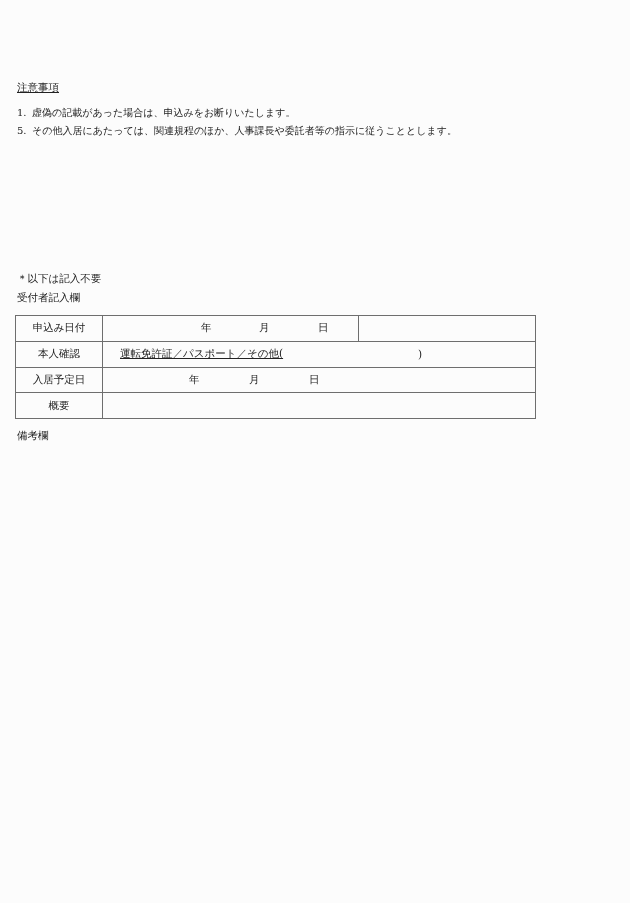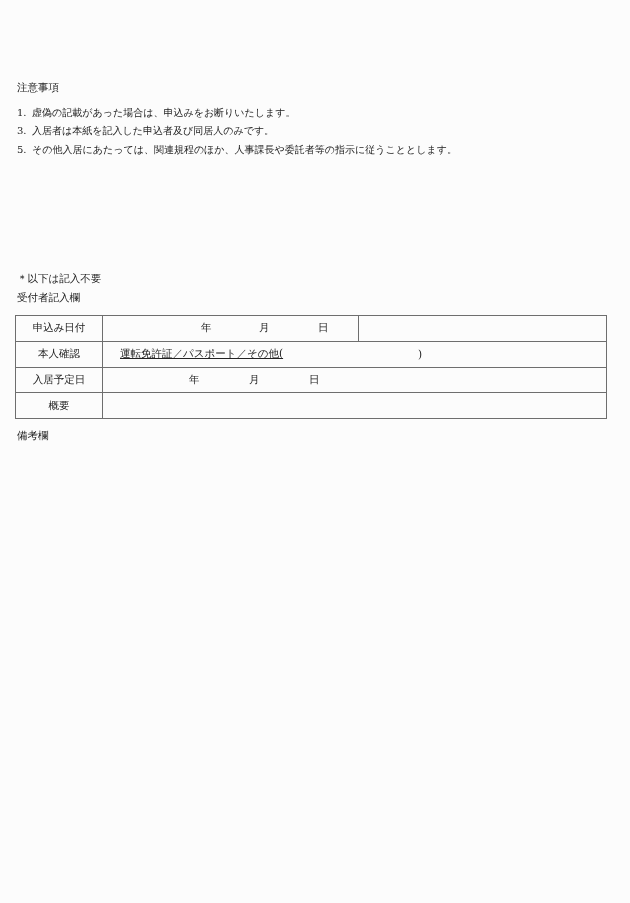--- a/index.html
+++ b/index.html
@@ -10,33 +10,33 @@
     body {
       width: 630px;
       height: 903px;
       position: relative;
       overflow: hidden;
       font-family: "DejaVu Serif", "Liberation Serif", serif;
       color: #222;
       font-size: 10.5px;
     }
     .abs { position: absolute; white-space: nowrap; }
-    .heading { left: 17px; top: 81px; font-size: 10.5px; }
+    .heading { left: 17px; top: 81px; font-size: 10.5px; text-decoration: underline; }
     .notes { left: 17px; top: 105px; margin: 0; padding: 0; list-style: none; }
     .notes li { height: 18.3px; line-height: 16px; font-size: 10px; }
     .notes .num { display: inline-block; width: 15px; }
     .no-entry { left: 17px; top: 272px; }
     .receiver { left: 17px; top: 291px; }
     .remarks { left: 17px; top: 429px; font-family: Liberation Mono, monospace; }
 
     table.recv {
       position: absolute;
       left: 15px;
       top: 315px;
-      width: 592px;
+      width: 521px;
       border-collapse: collapse;
       table-layout: fixed;
       padding-left: 12px;
     }
     table.recv td {
       border: 1px solid #6e6e6e;
       height: 24.8px;
       padding: 0;
       font-size: 10.5px;
       vertical-align: middle;
@@ -45,21 +45,20 @@
     td.cell { position: relative; }
     .pos { position: absolute; top: 50%; transform: translateY(-50%); }
   </style>
 </head>
 <body>
 
 <div class="abs heading">注意事項</div>
 
 <ul class="abs notes">
   <li><span class="num">1.</span><span>虚偽の記載があった場合は、申込みをお断りいたします。</span></li>
-  <li><span class="num">3.</span><span>入居者は本紙を記入した申込者及び同居人のみです。</span></li>
   <li><span class="num">5.</span><span>その他入居にあたっては、関連規程のほか、人事課長や委託者等の指示に従うこととします。</span></li>
 </ul>
 
 <div class="abs no-entry">＊以下は記入不要</div>
 
 <div class="abs receiver">受付者記入欄</div>
 
 <table class="recv">
   <tbody>
       <tr>

